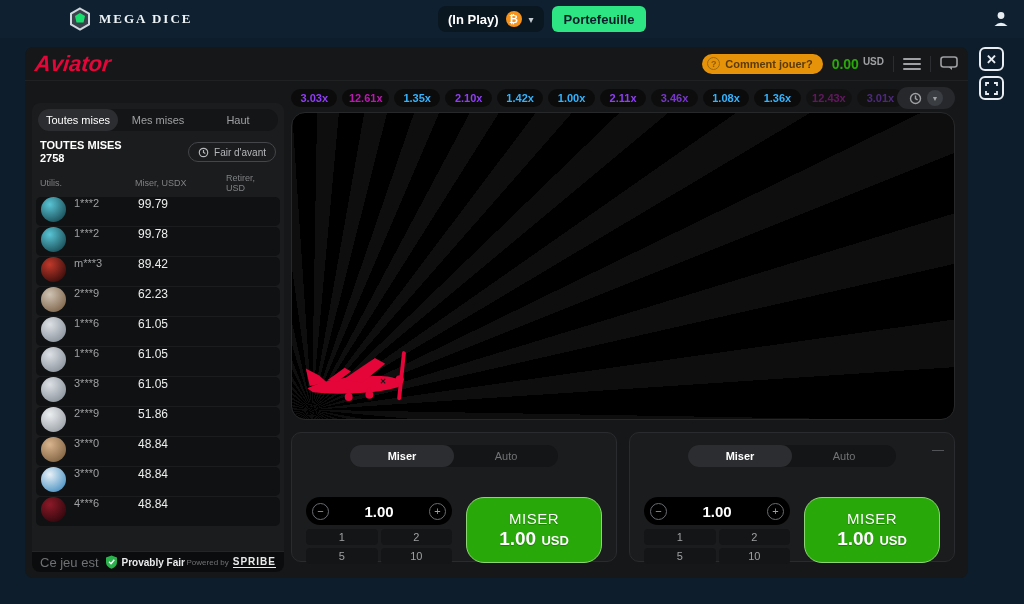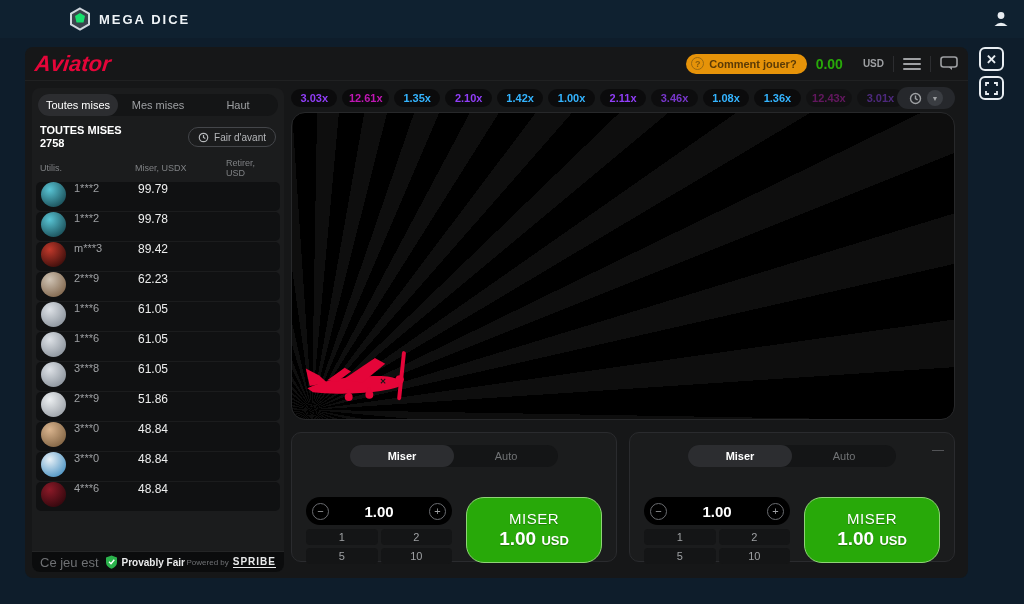--- a/index.html
+++ b/index.html
@@ -2,21 +2,21 @@
 <html><head>
 <meta charset="utf-8">
 <style>
   * { margin:0; padding:0; box-sizing:border-box; }
   html,body { width:1024px; height:604px; overflow:hidden; background:#0e1d2b;
     font-family:"Liberation Sans", sans-serif; -webkit-font-smoothing:antialiased; }
 
   
   .topbar { position:absolute; left:0; top:0; width:1024px; height:38px; background:#0f2130;
     display:flex; align-items:center; }
-  .brand { display:flex; align-items:center; gap:7px; margin-left:68px; }
+  .brand { display:flex; align-items:center; gap:7px; margin-left:68px;font-family:Liberation Serif, serif; }
   .brand-text { color:#eef3f6; font-weight:bold; font-size:13px; letter-spacing:2px; }
   .inplay-wrap { position:absolute; left:438px; top:6px; display:flex; align-items:center; gap:8px; }
   .inplay { display:flex; align-items:center; gap:7px; background:#0a1620; border-radius:8px;
     height:26px; padding:0 10px; cursor:pointer; }
   .inplay-label { color:#fff; font-weight:bold; font-size:13px; }
   .btc { width:16px; height:16px; border-radius:50%; background:#f7931a; color:#fff; font-size:11px;
     font-weight:bold; display:flex; align-items:center; justify-content:center; }
   .chev { color:#c4ccd3; font-size:10px; }
   .wallet-btn { height:26px; background:#2ee584; border-radius:6px; border:none; padding:0 12px;
     color:#0a1c2b; font-weight:bold; font-size:13px; cursor:pointer; }
@@ -35,30 +35,30 @@
   .gheader { position:absolute; left:0; top:0; right:0; height:34px; display:flex; align-items:center;
     border-bottom:1px solid #202122; padding:0 10px; }
   .aviator-logo { color:#e50539; font-size:22px; font-weight:bold; font-style:italic;
     letter-spacing:0px; transform:skewX(-6deg); }
   .gheader-right { margin-left:auto; display:flex; align-items:center; gap:9px; }
   .howto { display:flex; align-items:center; gap:5px; background:#e69309; border-radius:11px;
     height:20px; padding:0 10px 0 5px; cursor:pointer; }
   .howto-q { width:13px; height:13px; border:1px solid #9c6a10; border-radius:50%; color:#8a5c0a;
     font-size:9px; font-weight:bold; display:flex; align-items:center; justify-content:center; }
   .howto-label { color:#5a3a06; font-size:11px; font-weight:bold; }
-  .balance { display:flex; align-items:center; gap:20px; }
+  .balance { display:flex; align-items:flex-start; gap:4px; }
   .balance-val { color:#28a909; font-weight:bold; font-size:14px; }
   .balance-cur { color:#9ea0a3; font-size:10px; font-weight:bold; }
   .vsep { width:1px; height:16px; background:#2c2d30; }
   .burger { width:18px; height:12px; display:flex; flex-direction:column; justify-content:space-between; cursor:pointer; }
   .burger i { display:block; height:2px; background:#9ea0a3; border-radius:1px; }
   .chat-ico { cursor:pointer; display:flex; }
 
   
-  .sidebar { position:absolute; left:7px; top:41px; width:252px; bottom:6px; background:#1b1c1d;
+  .sidebar { position:absolute; left:7px; top:56px; width:252px; bottom:6px; background:#1b1c1d;
     border-radius:8px; display:flex; flex-direction:column; overflow:hidden; }
   .tabs { margin:6px 6px 0 6px; background:#141516; border-radius:11px; height:22px; display:flex; align-items:center; }
   .tab { flex:1; text-align:center; color:#9ea0a3; font-size:11px; height:22px; line-height:22px;
     border-radius:11px; cursor:pointer; }
   .tab.active { background:#2c2d30; color:#fff; }
   .list-head { display:flex; align-items:center; padding:8px 8px 6px 8px; }
   .list-title { color:#fff; font-size:11px; font-weight:bold; line-height:13px; }
   .prev-hand { margin-left:auto; display:flex; align-items:center; gap:5px; border:1px solid #44464a;
     border-radius:11px; height:20px; padding:0 9px; color:#b5b7ba; font-size:10px; cursor:pointer; background:transparent; }
   .cols { display:flex; align-items:center; padding:2px 8px 4px 8px; color:#7f8184; font-size:9px; }
@@ -125,20 +125,28 @@
 <div class="topbar">
   <div class="brand">
     <span style="display:flex;">
       <svg width="24" height="24" viewBox="0 0 24 24">
         <polygon points="12,1.5 21,6.7 21,17.3 12,22.5 3,17.3 3,6.7" fill="#3a434d" stroke="#cfd6dd" stroke-width="2"></polygon>
         <polygon points="12,6 17,9 15.5,15.5 8.5,15.5 7,9" fill="#17e06e"></polygon>
       </svg>
     </span>
     <span class="brand-text">MEGA DICE</span>
   </div>
+  <div class="inplay-wrap">
+    <div class="inplay">
+      <span class="inplay-label">(In Play)</span>
+      <span class="btc">₿</span>
+      <span class="chev">▾</span>
+    </div>
+    <button class="wallet-btn">Portefeuille</button>
+  </div>
   <span class="user-ico">
     <svg width="18" height="18" viewBox="0 0 18 18">
       <circle cx="9" cy="5.5" r="3.4" fill="#e8edf1"></circle>
       <path d="M2.5 16 Q9 9.5 15.5 16 Z" fill="#e8edf1"></path>
     </svg>
   </span>
 </div>
 
 <button class="side-btn close">✕</button>
 <button class="side-btn fs">

